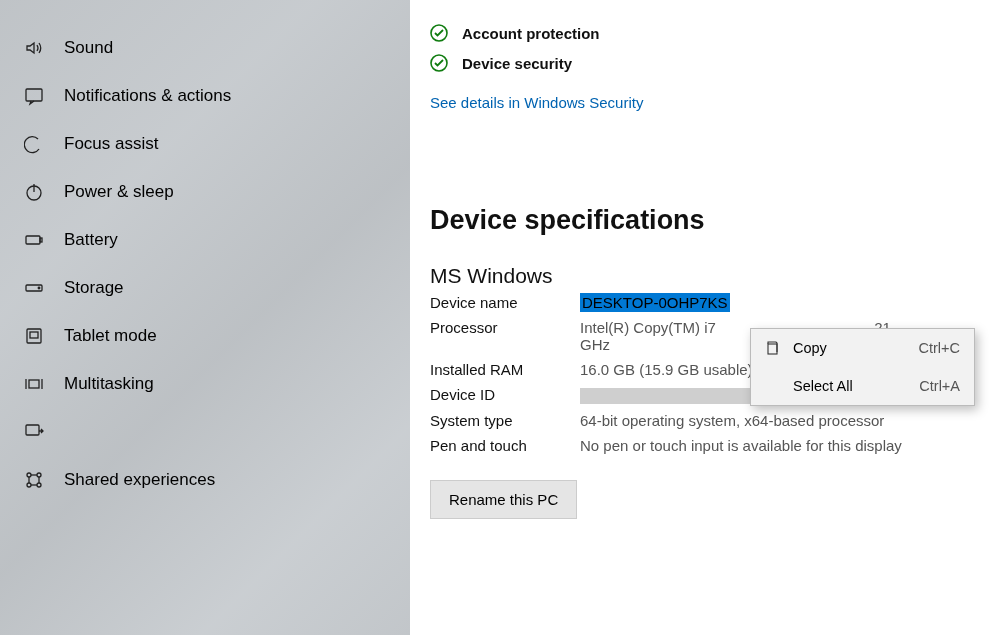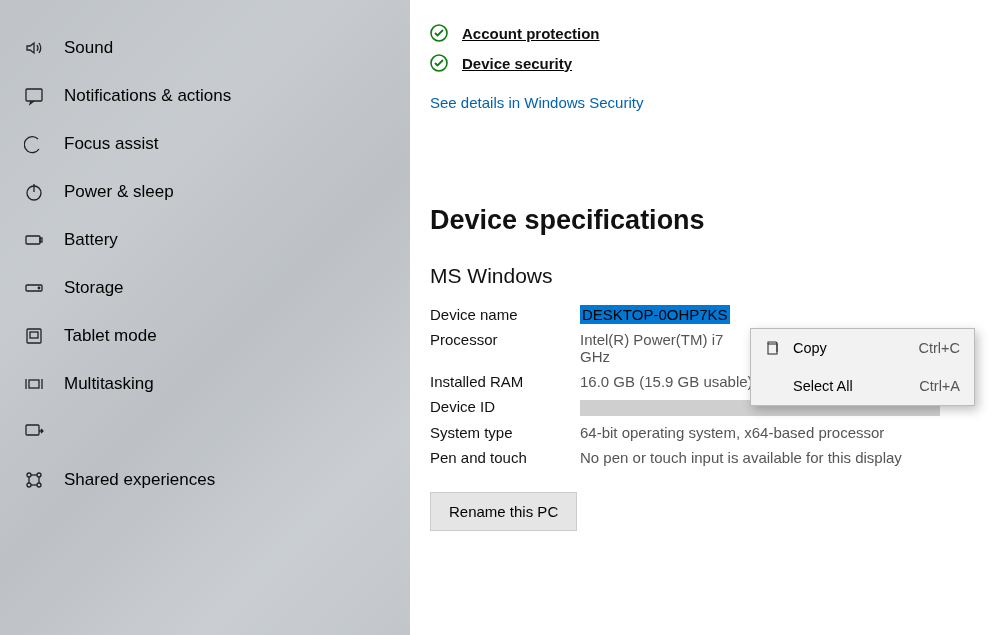--- a/index.html
+++ b/index.html
@@ -54,21 +54,20 @@
       height: 100%;
       padding: 18px 0 0 20px;
       position: relative;
       overflow: hidden;
     }
     .security-row {
       display: flex;
       align-items: center;
       gap: 14px;
       padding: 6px 0;
-      text-decoration: underline;
     }
     .check-icon {
       width: 18px;
       height: 18px;
       flex-shrink: 0;
     }
     .security-label { font-weight: 600; font-size: 15px; color: #111; }
     .link {
       display: inline-block;
       margin-top: 16px;
@@ -81,21 +80,21 @@
       font-size: 27px;
       font-weight: 600;
       color: #111;
       margin-top: 94px;
       margin-bottom: 28px;
     }
     .subtitle {
       font-size: 21px;
       font-weight: 400;
       color: #111;
-      margin-bottom: 14px;
+      margin-bottom: 2px;
     }
     .spec-row {
       display: flex;
       padding: 4px 0;
       font-size: 15px;
     }
     .spec-label {
       width: 150px;
       flex-shrink: 0;
       color: #111;
@@ -287,21 +286,21 @@
 
   <div class="subtitle">MS Windows</div>
 
   <div class="spec-row">
     <span class="spec-label">Device name</span>
     <span class="spec-value"><span class="selected">DESKTOP-0OHP7KS</span></span>
   </div>
   <div class="spec-row">
     <span class="spec-label">Processor</span>
     <span class="spec-value">
-      <span>Intel(R) Power(TM) i7</span>&nbsp;&nbsp;&nbsp;&nbsp;&nbsp;&nbsp;&nbsp;&nbsp;&nbsp;&nbsp;&nbsp;&nbsp;&nbsp;&nbsp;&nbsp;&nbsp;&nbsp;&nbsp;&nbsp;&nbsp;&nbsp;&nbsp;&nbsp;&nbsp;&nbsp;&nbsp;&nbsp;&nbsp;&nbsp;&nbsp;&nbsp;&nbsp;&nbsp;&nbsp;&nbsp;&nbsp;&nbsp;&nbsp;<span>21</span><br>
+      <span>Intel(R) Copy(TM) i7</span>&nbsp;&nbsp;&nbsp;&nbsp;&nbsp;&nbsp;&nbsp;&nbsp;&nbsp;&nbsp;&nbsp;&nbsp;&nbsp;&nbsp;&nbsp;&nbsp;&nbsp;&nbsp;&nbsp;&nbsp;&nbsp;&nbsp;&nbsp;&nbsp;&nbsp;&nbsp;&nbsp;&nbsp;&nbsp;&nbsp;&nbsp;&nbsp;&nbsp;&nbsp;&nbsp;&nbsp;&nbsp;&nbsp;<span>21</span><br>
       <span>GHz</span>
     </span>
   </div>
   <div class="spec-row">
     <span class="spec-label">Installed RAM</span>
     <span class="spec-value">16.0 GB (15.9 GB usable)</span>
   </div>
   <div class="spec-row">
     <span class="spec-label">Device ID</span>
     <span class="spec-value"><span class="redacted"></span></span>

